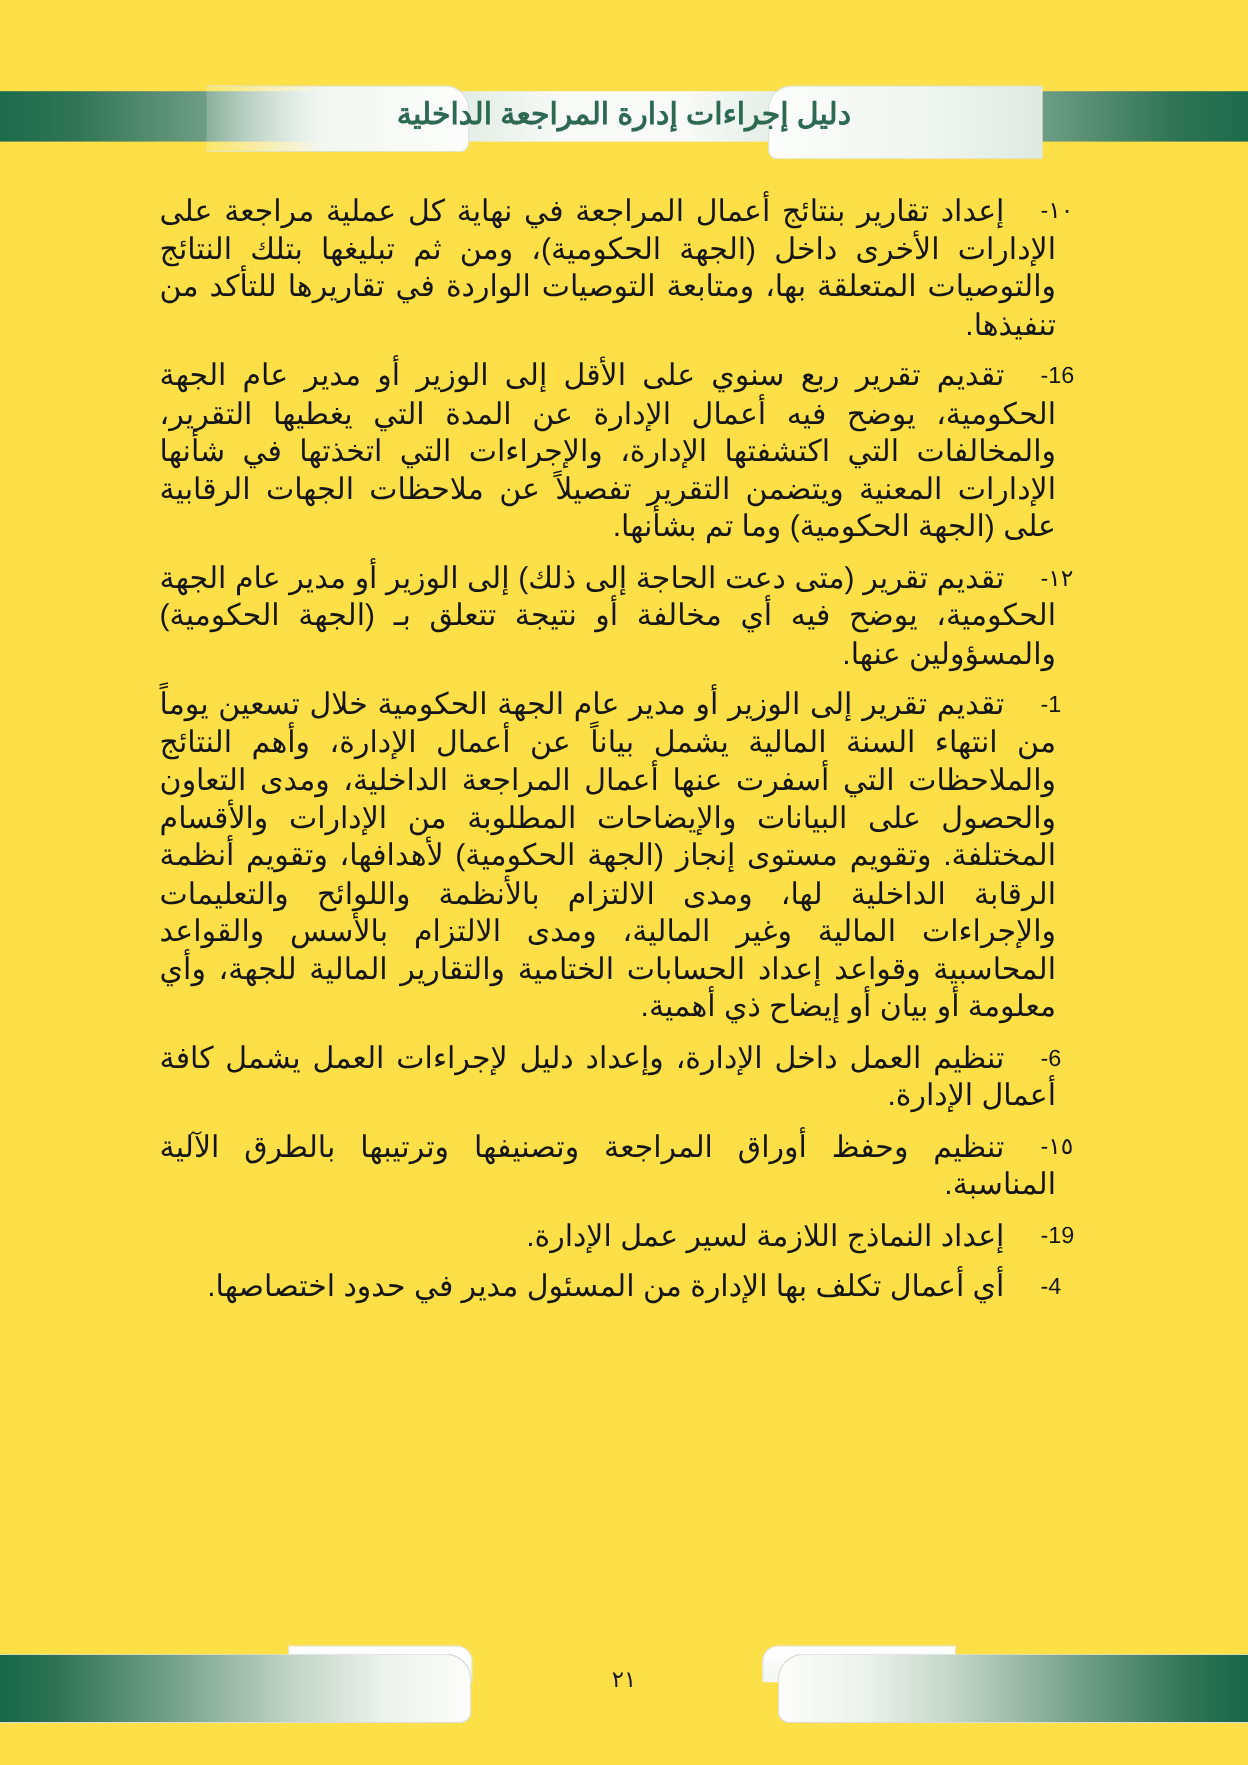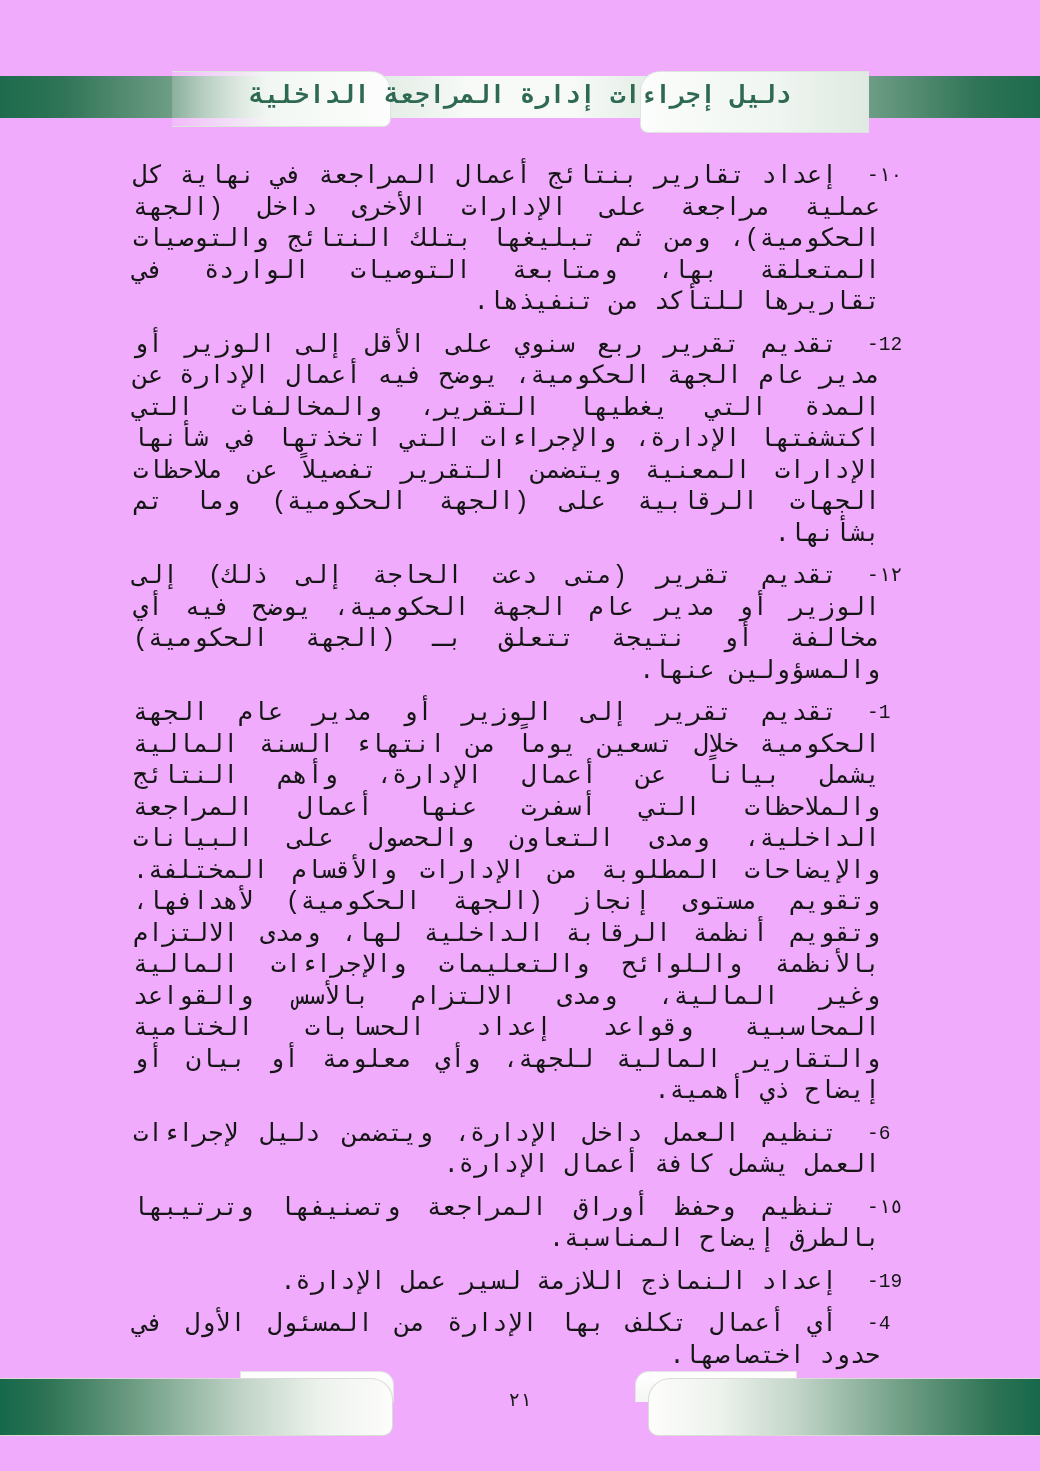--- a/index.html
+++ b/index.html
@@ -1,22 +1,22 @@
 <!DOCTYPE html>
 <html lang="ar" dir="rtl"><head>
 <meta charset="utf-8">
 <style>
   html, body { margin: 0; padding: 0; background: #ffffff; }
   .page {
     position: relative;
     width: 1040px;
     height: 1471px;
-    background: #f0abfc;
+    background: #fde047;
     overflow: hidden;
-    font-family: Liberation Mono, monospace;
+    font-family: Liberation Sans, sans-serif;
     direction: rtl;
   }
 
   
   .header-band {
     position: absolute;
     top: 76px; left: 0;
     width: 1040px; height: 42px;
     background: linear-gradient(90deg,
       #1d6b4d 0%, #2f7456 6%, #77a38c 18%, #d7e4db 32%,
@@ -150,52 +150,52 @@
   <div class="header-title">دليل إجراءات إدارة المراجعة الداخلية</div>
 
   <div class="main">
 
     <div class="list-item">
       <span class="item-marker">١٠-</span>
       <div class="item-text">إعداد تقارير بنتائج أعمال المراجعة في نهاية كل عملية مراجعة على الإدارات الأخرى داخل (الجهة الحكومية)، ومن ثم تبليغها بتلك النتائج والتوصيات المتعلقة بها، ومتابعة التوصيات الواردة في تقاريرها للتأكد من تنفيذها.</div>
     </div>
 
     <div class="list-item">
-      <span class="item-marker">12-</span>
+      <span class="item-marker">16-</span>
       <div class="item-text">تقديم تقرير ربع سنوي على الأقل إلى الوزير أو مدير عام الجهة الحكومية، يوضح فيه أعمال الإدارة عن المدة التي يغطيها التقرير، والمخالفات التي اكتشفتها الإدارة، والإجراءات التي اتخذتها في شأنها الإدارات المعنية ويتضمن التقرير تفصيلاً عن ملاحظات الجهات الرقابية على (الجهة الحكومية) وما تم بشأنها.</div>
     </div>
 
     <div class="list-item">
       <span class="item-marker">١٢-</span>
       <div class="item-text">تقديم تقرير (متى دعت الحاجة إلى ذلك) إلى الوزير أو مدير عام الجهة الحكومية، يوضح فيه أي مخالفة أو نتيجة تتعلق بـ (الجهة الحكومية) والمسؤولين عنها.</div>
     </div>
 
     <div class="list-item">
       <span class="item-marker">1-</span>
       <div class="item-text">تقديم تقرير إلى الوزير أو مدير عام الجهة الحكومية خلال تسعين يوماً من انتهاء السنة المالية يشمل بياناً عن أعمال الإدارة، وأهم النتائج والملاحظات التي أسفرت عنها أعمال المراجعة الداخلية، ومدى التعاون والحصول على البيانات والإيضاحات المطلوبة من الإدارات والأقسام المختلفة. وتقويم مستوى إنجاز (الجهة الحكومية) لأهدافها، وتقويم أنظمة الرقابة الداخلية لها، ومدى الالتزام بالأنظمة واللوائح والتعليمات والإجراءات المالية وغير المالية، ومدى الالتزام بالأسس والقواعد المحاسبية وقواعد إعداد الحسابات الختامية والتقارير المالية للجهة، وأي معلومة أو بيان أو إيضاح ذي أهمية.</div>
     </div>
 
     <div class="list-item">
       <span class="item-marker">6-</span>
-      <div class="item-text">تنظيم العمل داخل الإدارة، ويتضمن دليل لإجراءات العمل يشمل كافة أعمال الإدارة.</div>
+      <div class="item-text">تنظيم العمل داخل الإدارة، وإعداد دليل لإجراءات العمل يشمل كافة أعمال الإدارة.</div>
     </div>
 
     <div class="list-item">
       <span class="item-marker">١٥-</span>
-      <div class="item-text">تنظيم وحفظ أوراق المراجعة وتصنيفها وترتيبها بالطرق إيضاح المناسبة.</div>
+      <div class="item-text">تنظيم وحفظ أوراق المراجعة وتصنيفها وترتيبها بالطرق الآلية المناسبة.</div>
     </div>
 
     <div class="list-item">
       <span class="item-marker">19-</span>
       <div class="item-text">إعداد النماذج اللازمة لسير عمل الإدارة.</div>
     </div>
 
     <div class="list-item">
       <span class="item-marker">4-</span>
-      <div class="item-text">أي أعمال تكلف بها الإدارة من المسئول الأول في حدود اختصاصها.</div>
+      <div class="item-text">أي أعمال تكلف بها الإدارة من المسئول مدير في حدود اختصاصها.</div>
     </div>
 
   </div>
 
   <div class="footer-tab-left"></div>
   <div class="footer-tab-right"></div>
   <div class="footer-band-left"></div>
   <div class="footer-band-right"></div>
   <div class="page-number">٢١</div>
 

